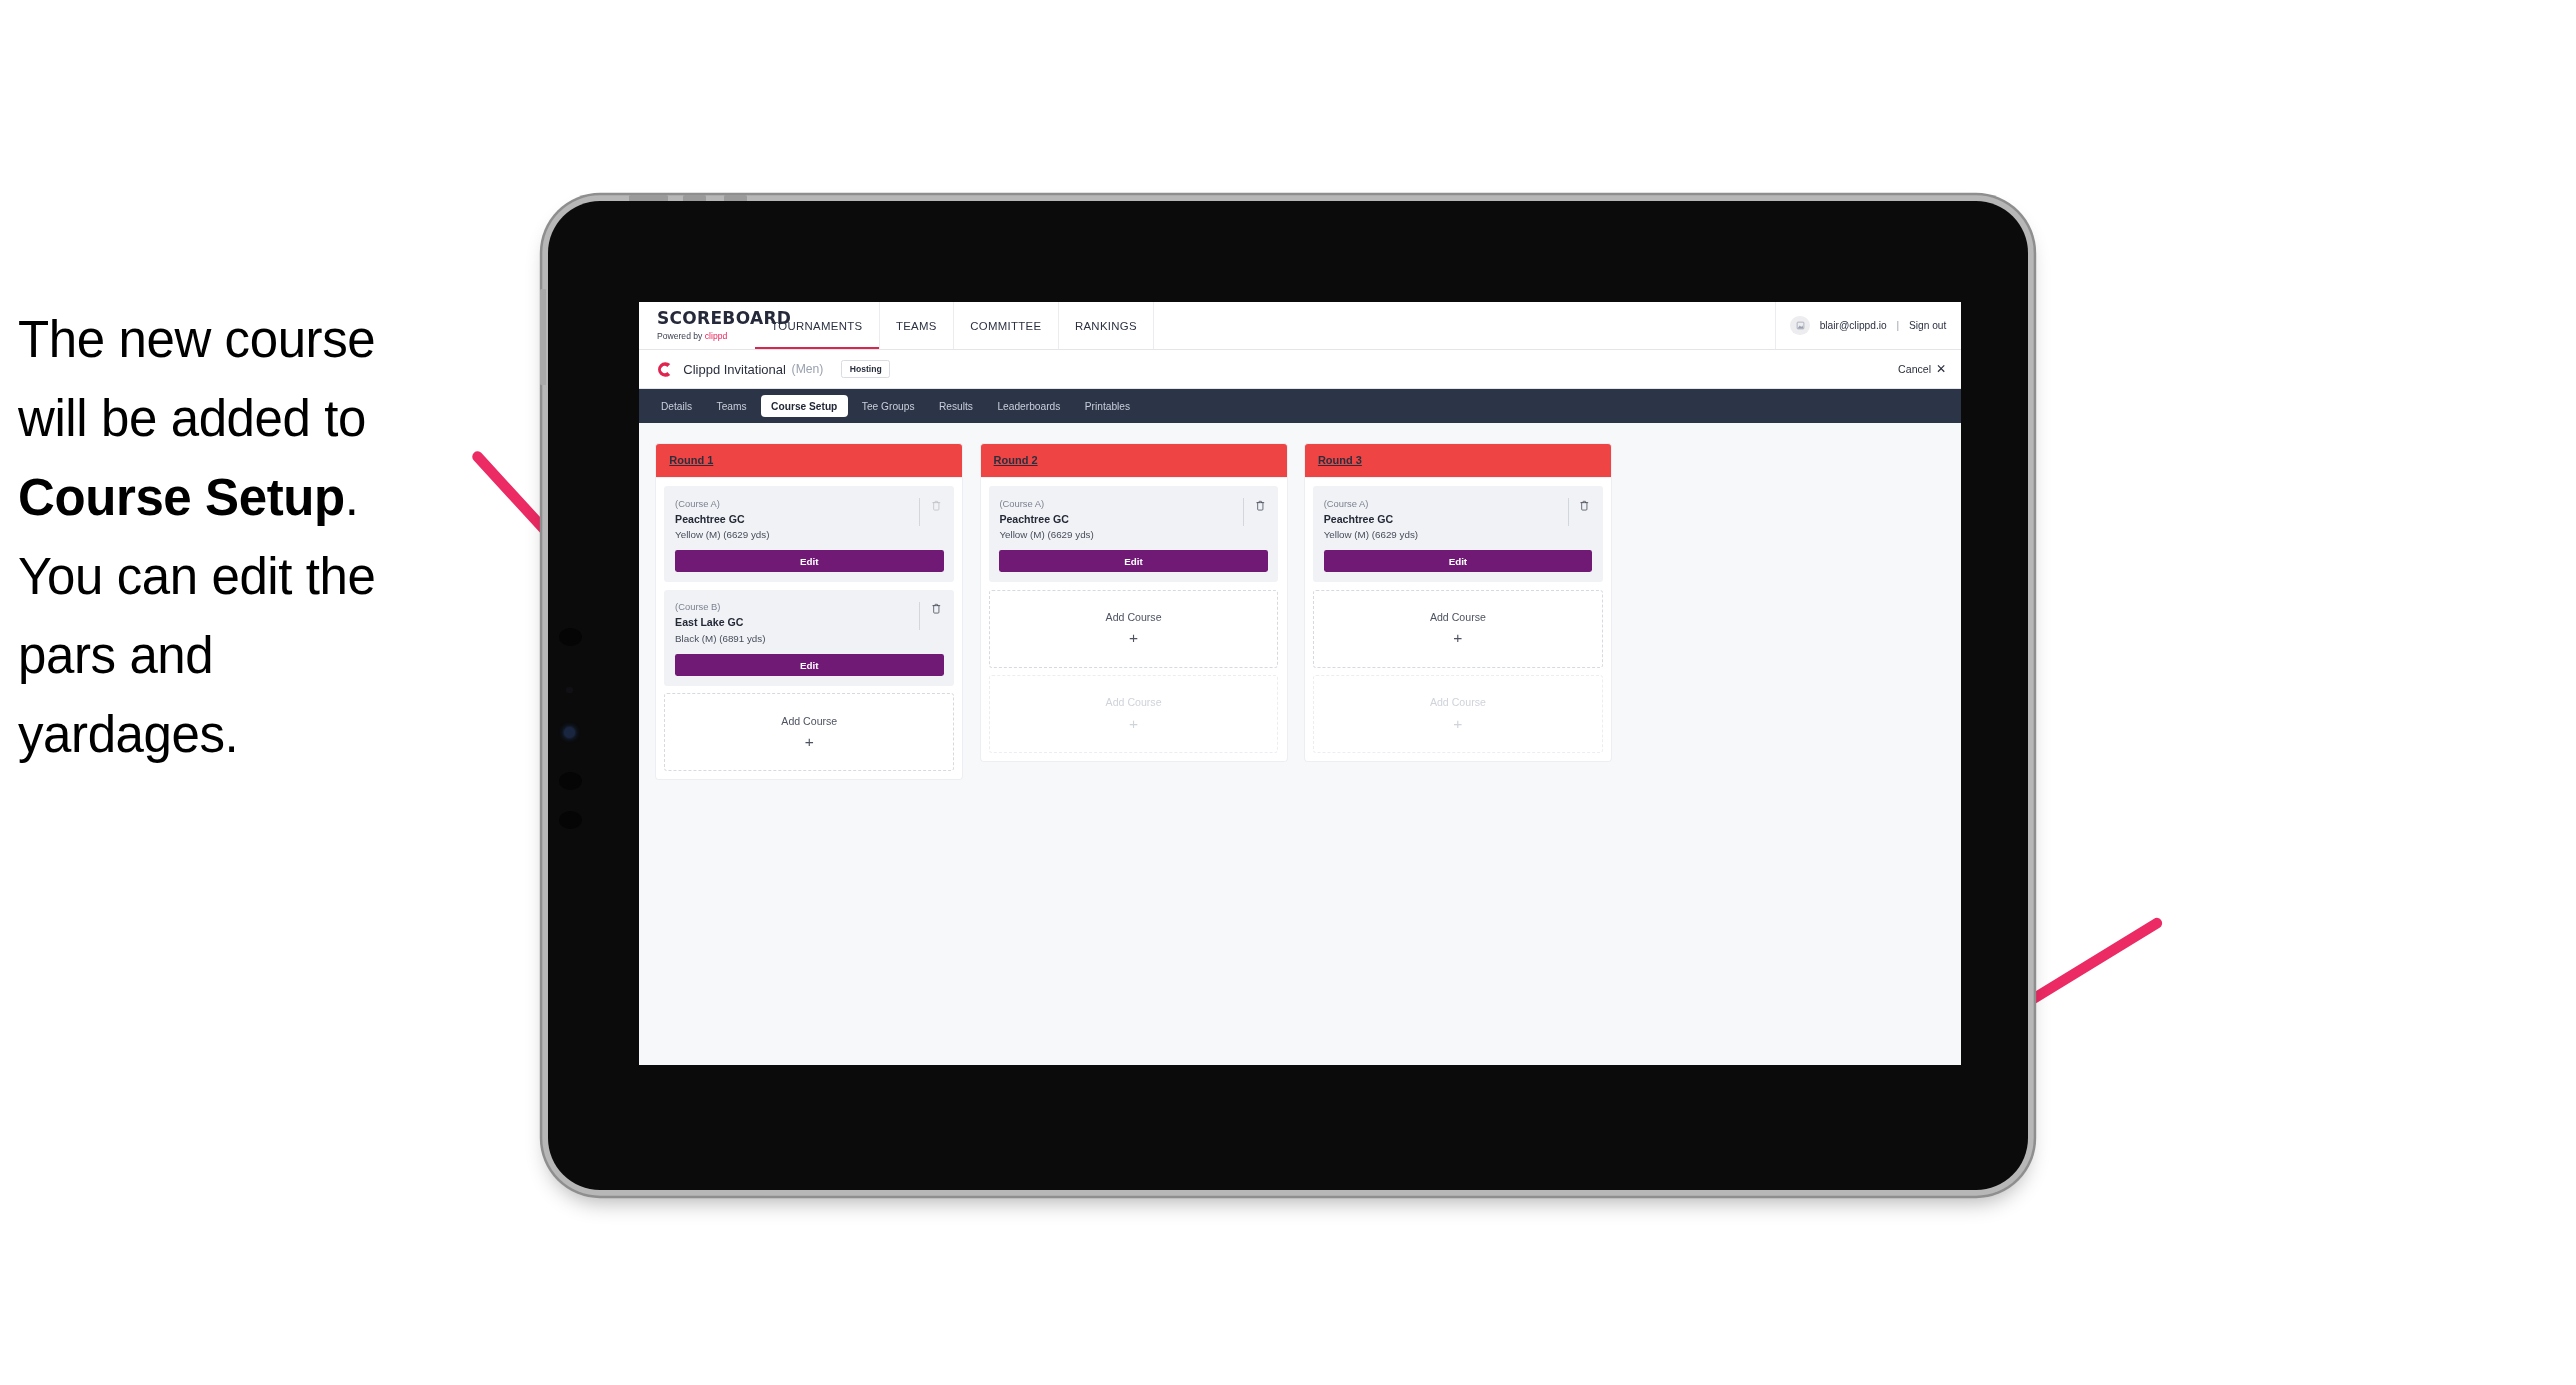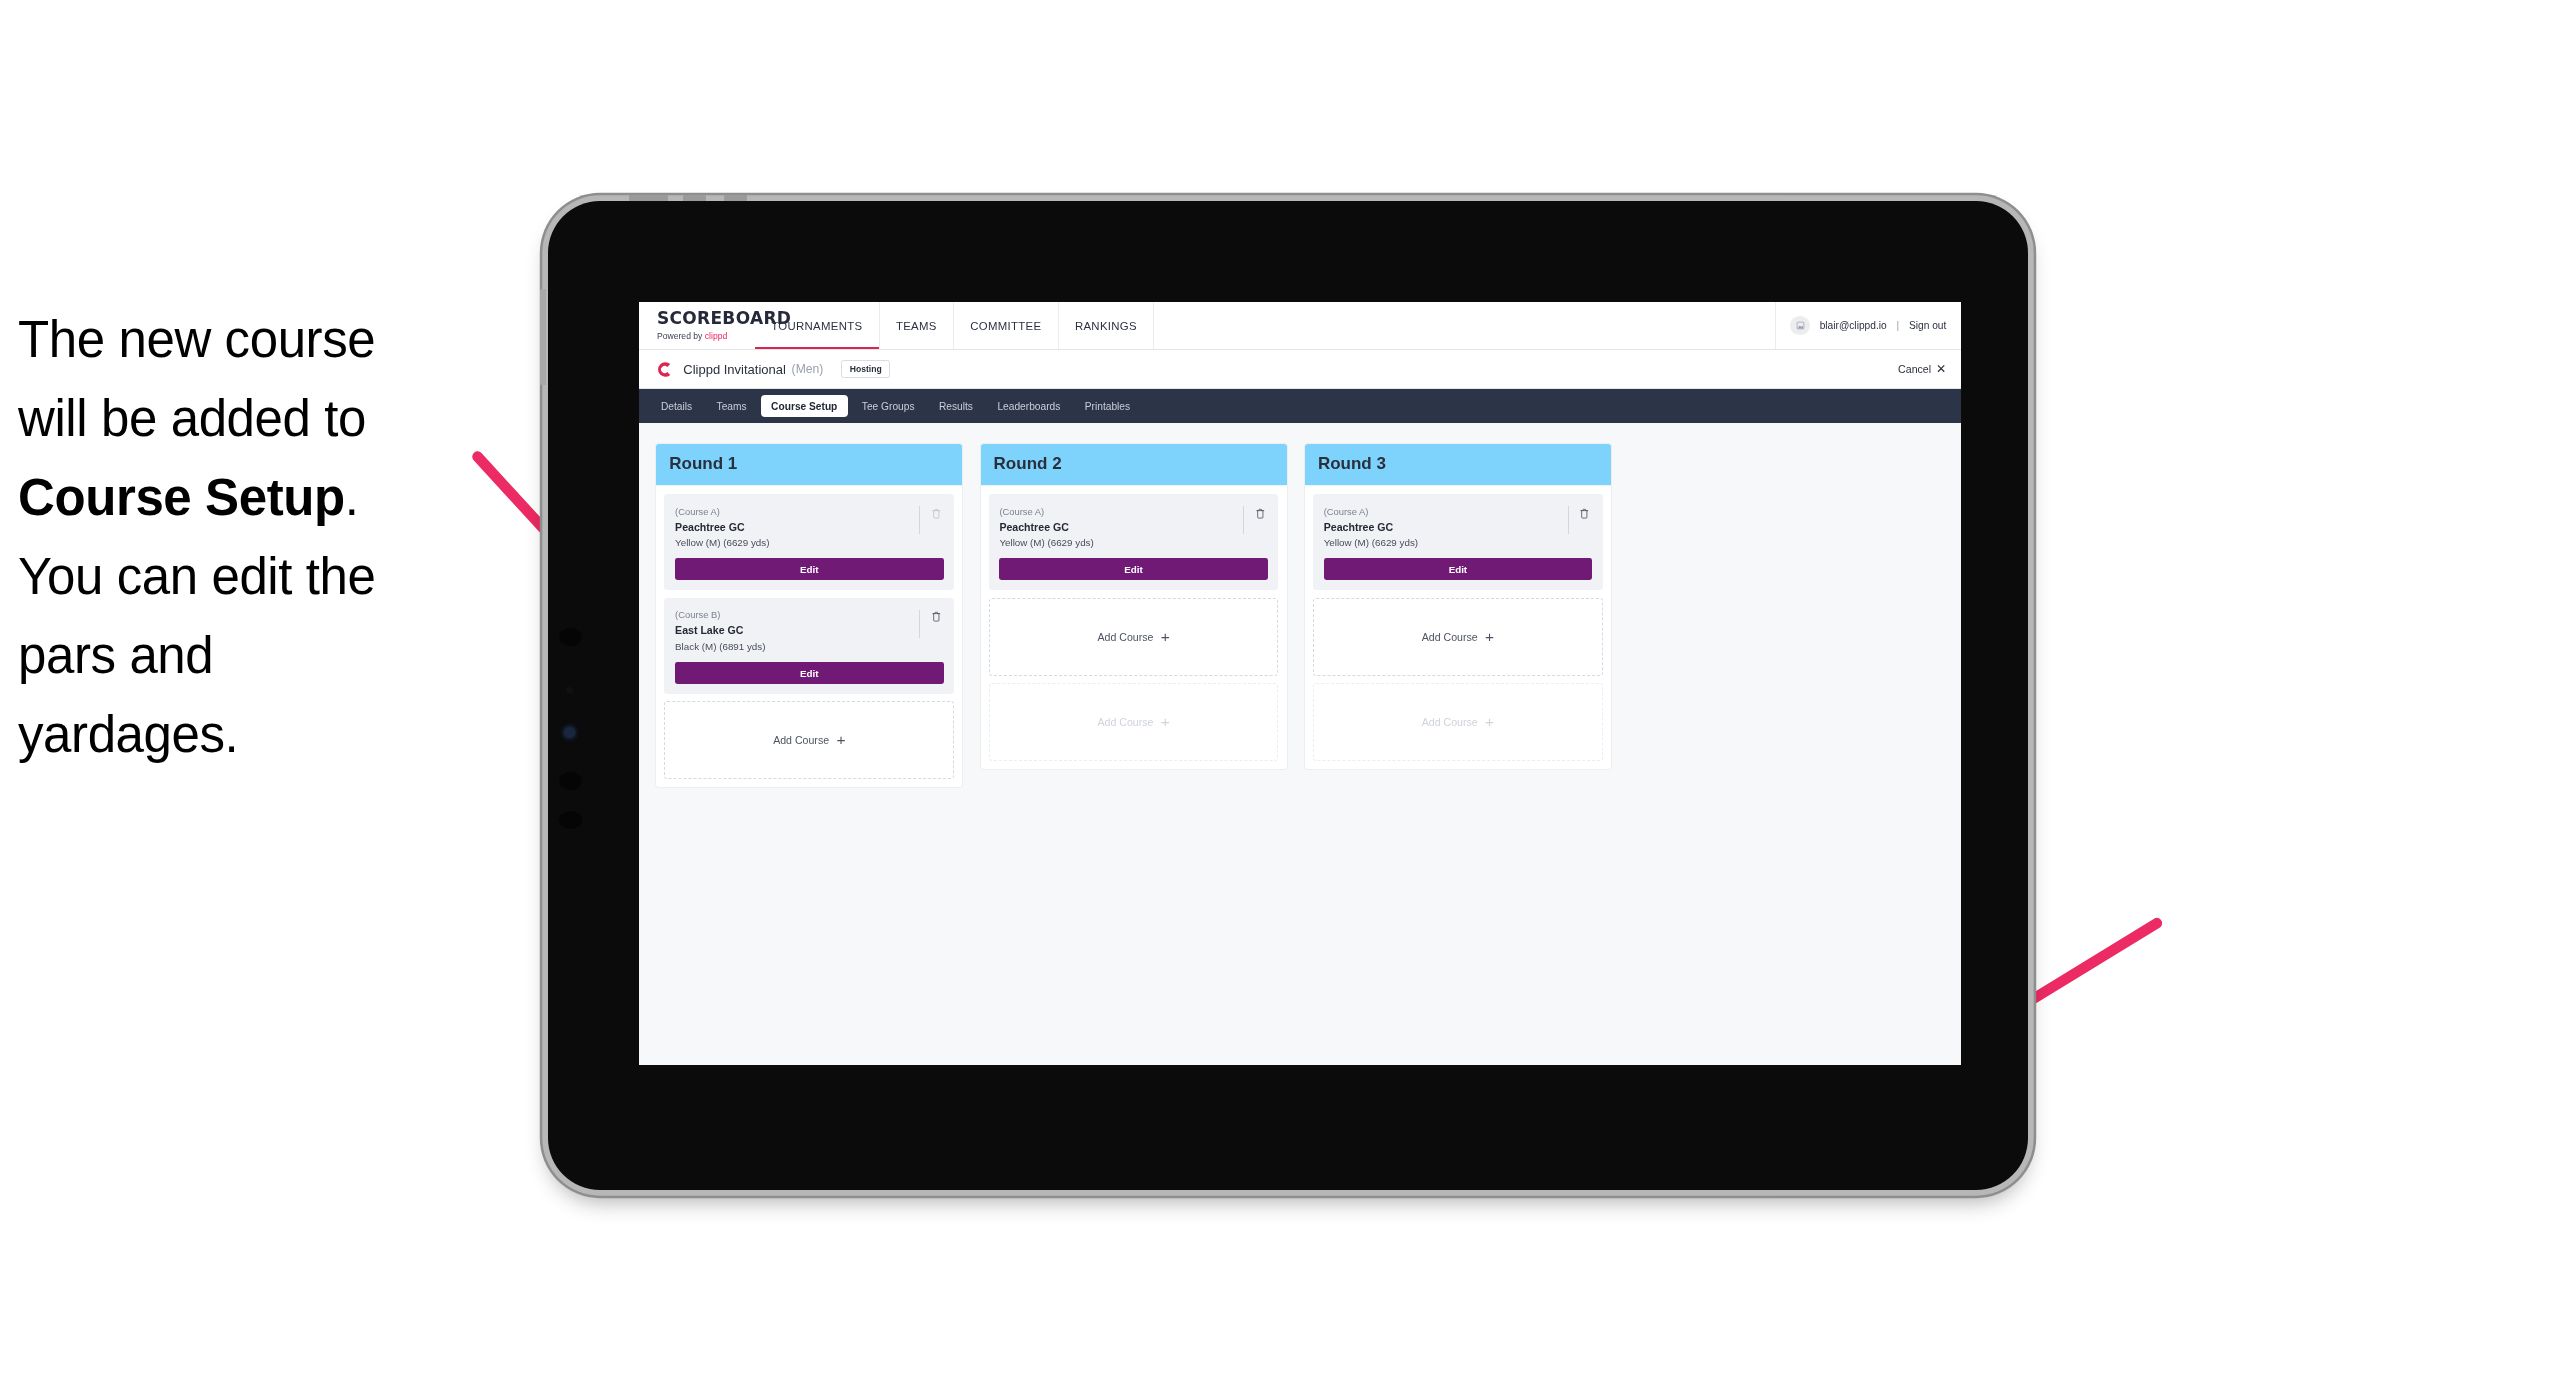--- a/index.html
+++ b/index.html
@@ -136,23 +136,23 @@
   }
   .tab.active { background:#ffffff; color:#222736; font-weight:600; }
 
   
   #rounds {
     display:flex; gap:16.3px; padding:19.6px 16.3px 0 16.3px;
     align-items:flex-start;
   }
   .round-col { width: 308px; flex:none; }
   .round-head {
-    background:#7dd3fc; border:0.8px solid #eceef2; border-bottom:none;
+    background:#ef4444; border:0.8px solid #eceef2; border-bottom:none;
     border-radius:4.1px 4.1px 0 0;
-    padding:10.6px 13px; font-size:17px; color:#2a2f3e; font-weight:600;
+    padding:10.6px 13px; font-size:11px; color:#2a2f3e; font-weight:600;text-decoration:underline;
   }
   .round-body {
     background:#ffffff; border:0.8px solid #eceef2; border-top:0.8px solid #f1f2f5;
     border-radius:0 0 4.1px 4.1px;
     padding:8.2px; display:flex; flex-direction:column; gap:7.3px;
   }
 
   .course-card { background:#f1f2f5; border-radius:3.3px; padding:10.6px 10.6px 9.8px 10.6px; }
   .cc-top { display:flex; align-items:flex-start; }
   .cc-info { flex:1; min-width:0; }
@@ -167,21 +167,21 @@
   .edit-btn {
     margin-top:8.2px; background:#701a75; color:#ffffff;
     border:none; border-radius:2.4px; height:22px; width:100%;
     font-family:"Liberation Sans", sans-serif;
     font-size:9.8px; font-weight:600; cursor:pointer;
   }
 
   .add-card {
     border:0.8px dashed #d6d9df; border-radius:3.3px;
     height:78px; display:flex; align-items:center; justify-content:center;
-    gap:7.3px; cursor:pointer; background:#ffffff;
+    gap:7.3px; cursor:pointer; background:#ffffff;flex-direction:column;
   }
   .add-card .add-label { font-size:10.6px; color:#4d5361; }
   .add-card .add-plus  { font-size:15.5px; color:#4d5361; line-height:1; font-weight:300;}
   .add-card.faded { border-color:#ebedf0; cursor:default; }
   .add-card.faded .add-label, .add-card.faded .add-plus { color:#cfd3da; }
 </style>
 </head>
 <body>
 
 <div id="stage">

